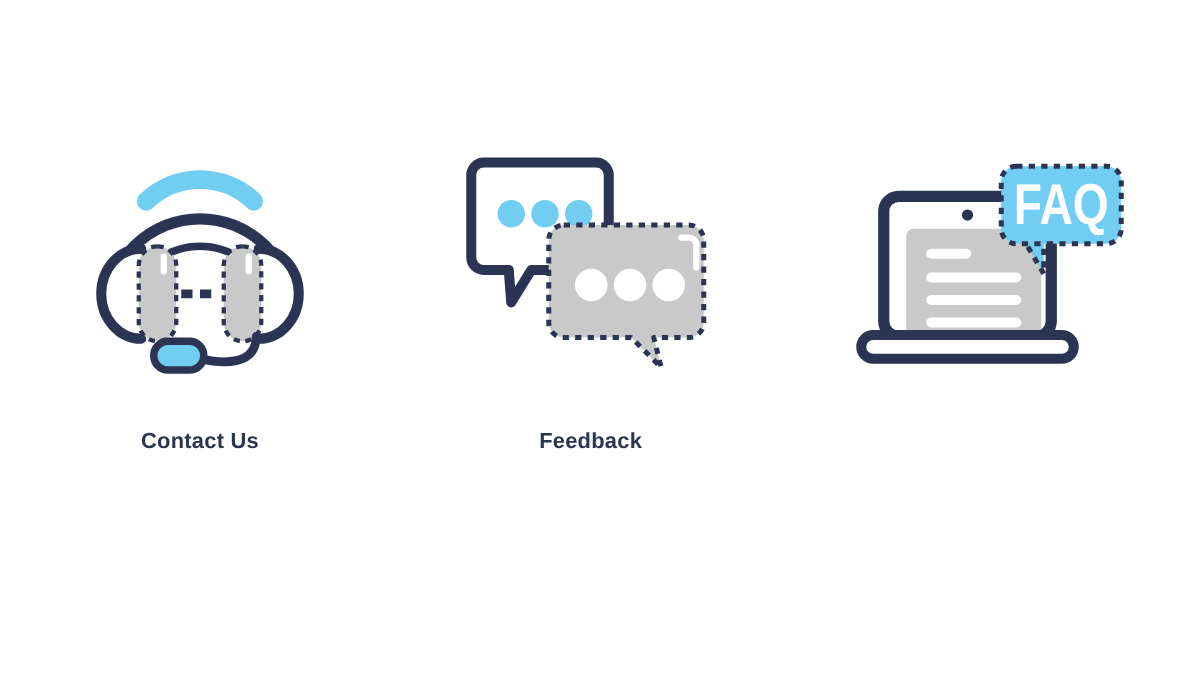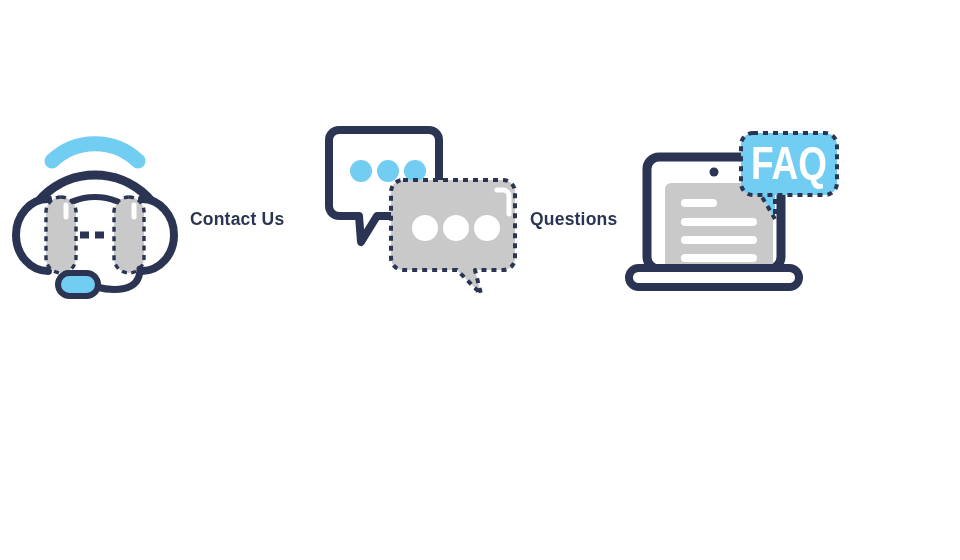--- a/index.html
+++ b/index.html
@@ -26,20 +26,21 @@
     position: absolute;
     left: 0;
     top: 96px;
     width: 960px;
     display: flex;
     flex-direction: row;
     align-items: flex-start;
   }
   .card {
     display: flex;
+    flex-direction: column;
     align-items: center;
   }
   .card-contact  { width: 320px; }
   .card-feedback { width: 305px; }
   .card-faq      { width: 335px; }
 
   .icon-wrap {
     height: 200px;
     display: flex;
     align-items: flex-end;
@@ -107,21 +108,21 @@
           <circle cx="63" cy="53" r="11" fill="#72cdf2"></circle>
           <circle cx="90" cy="53" r="11" fill="#72cdf2"></circle>
 
           <path d="M78 62 H178 A12 12 0 0 1 190 74 V140 A12 12 0 0 1 178 152 H150 L156 176 L132 152 H78 A12 12 0 0 1 66 140 V74 A12 12 0 0 1 78 62 Z" fill="#c9c9c9" stroke="#2b3553" stroke-width="4" stroke-dasharray="5 5" stroke-linejoin="round"></path>
           <path d="M172 72 h6 a6 6 0 0 1 6 6 v18" fill="none" stroke="#ffffff" stroke-width="5" stroke-linecap="round"></path>
           <circle cx="100" cy="110" r="13" fill="#ffffff"></circle>
           <circle cx="131" cy="110" r="13" fill="#ffffff"></circle>
           <circle cx="162" cy="110" r="13" fill="#ffffff"></circle>
         </svg>
       </div>
-      <div class="card-label">Questions</div>
+      <div class="card-label">Feedback</div>
     </div>
 
     <div class="card card-faq">
       <div class="icon-wrap">
         <svg width="215" height="165" viewBox="0 0 215 165" xmlns="http://www.w3.org/2000/svg">
 
           <rect x="22" y="26" width="134" height="112" rx="12" fill="#ffffff" stroke="#2b3553" stroke-width="9"></rect>
 
           <circle cx="89" cy="41" r="4.5" fill="#2b3553"></circle>
 

